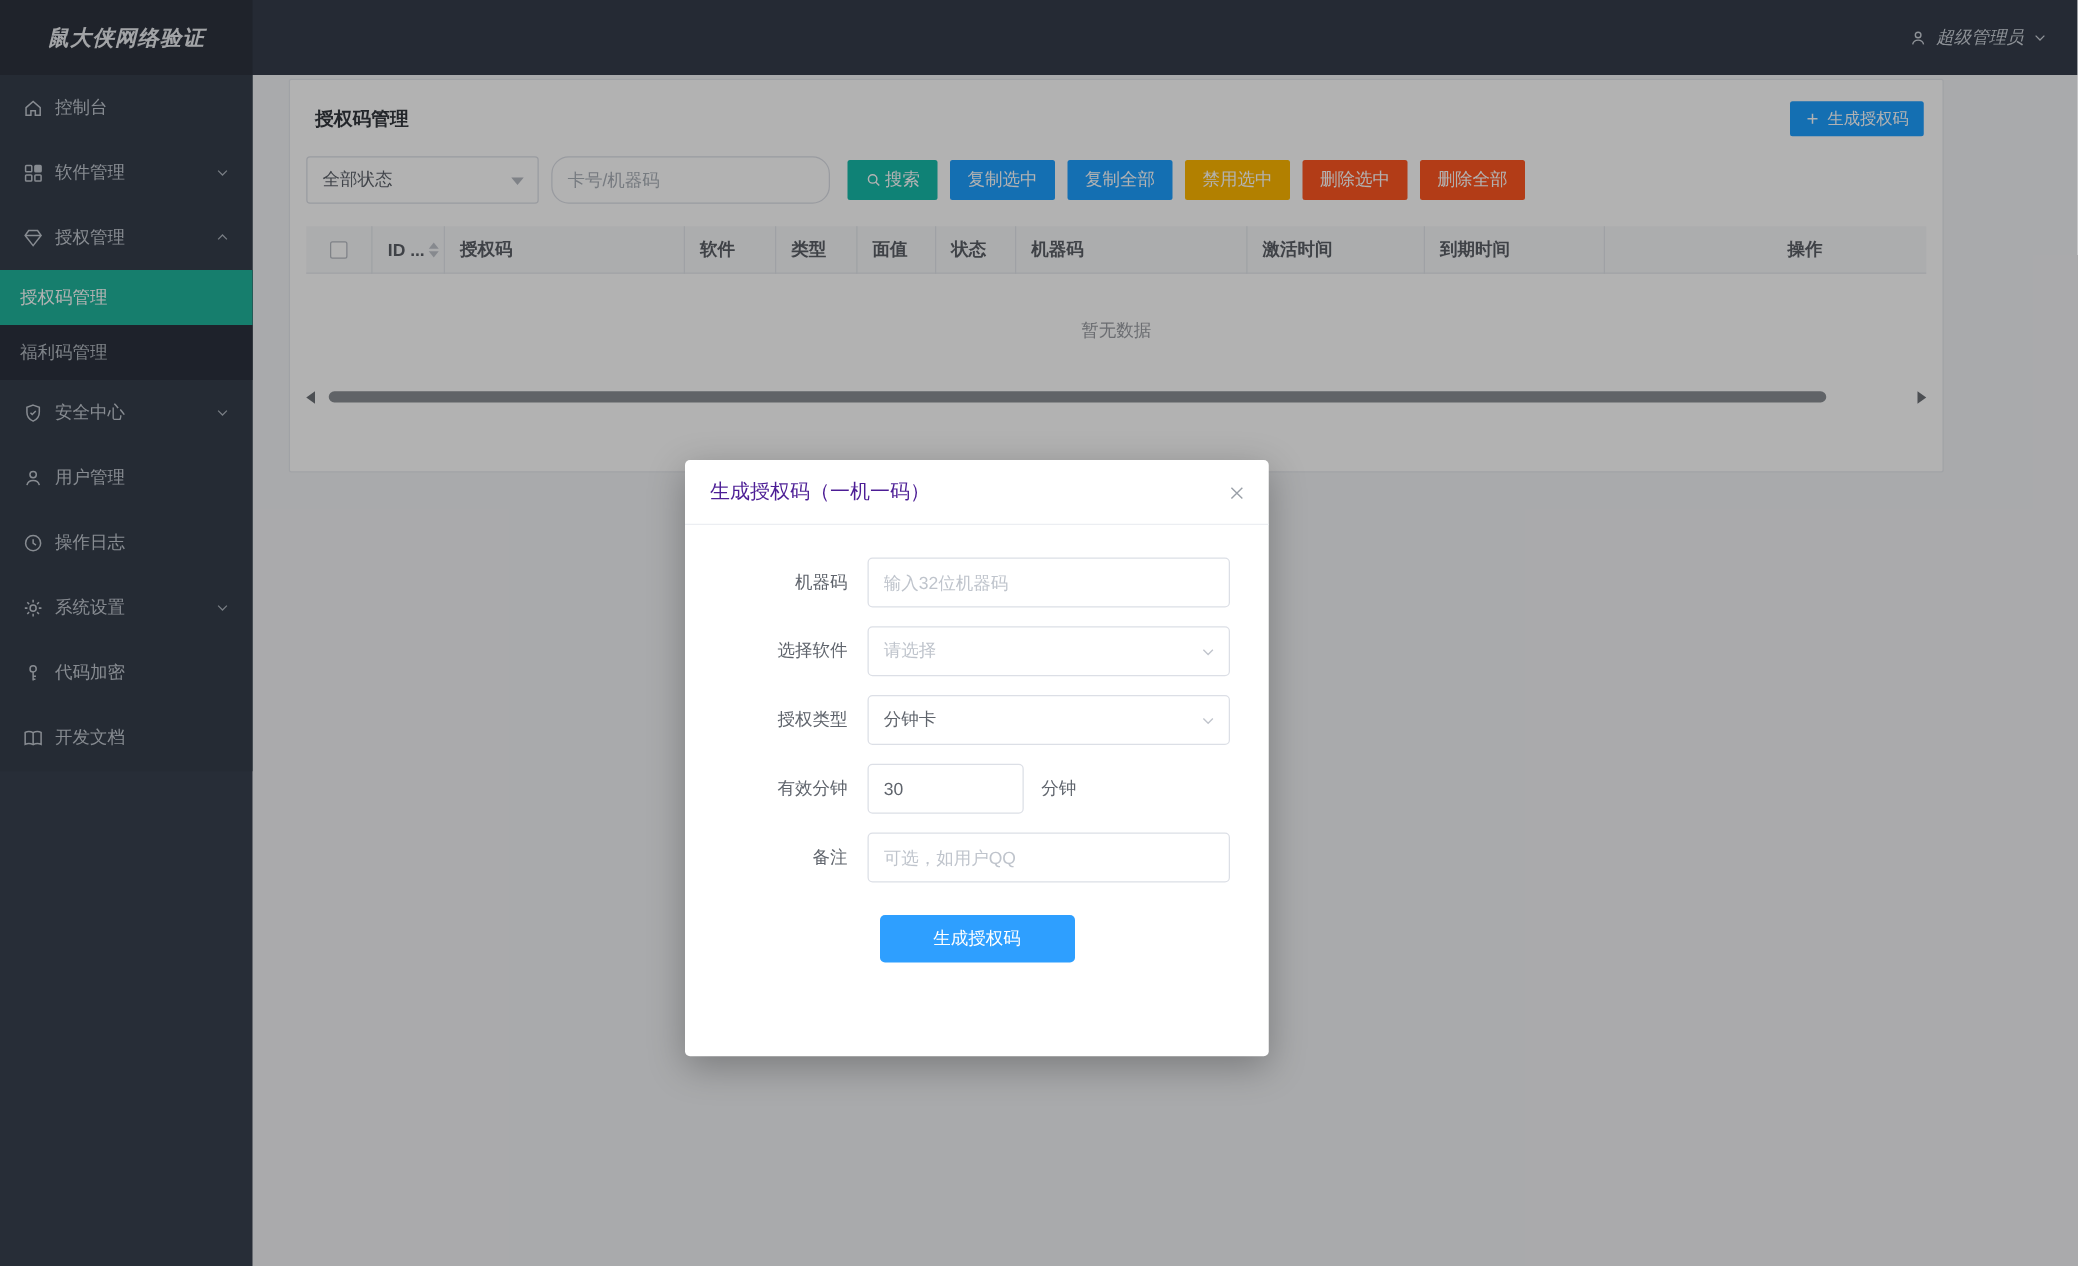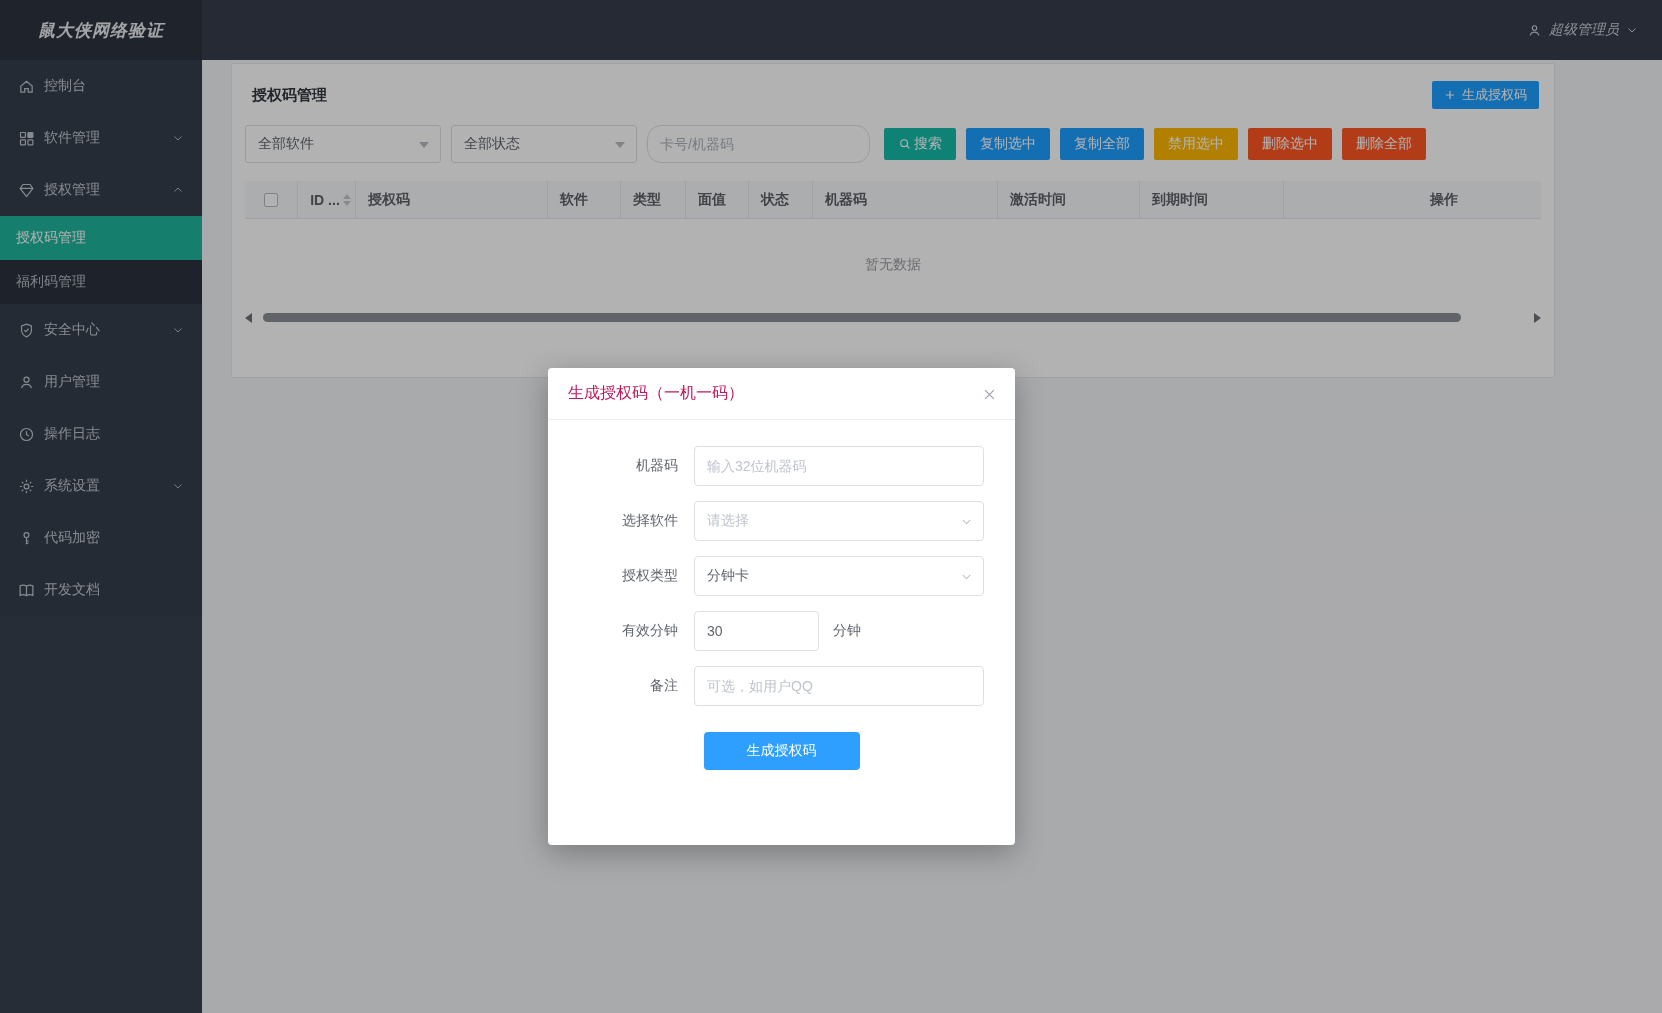--- a/index.html
+++ b/index.html
@@ -89,21 +89,21 @@
   .track { flex:1; height:9px; margin:0 3px; position:relative; }
   .thumb { position:absolute; left:8px; top:0; height:9px; width:1198px; background:#8a8f94;
            border-radius:5px; cursor:pointer; }
 
   
   .dim-overlay { position:absolute; inset:0; background:rgba(0,0,0,.30); z-index:10; }
   .modal { position:absolute; left:548px; top:368px; width:467px; height:477px; background:#fff;
            border-radius:4px; box-shadow:0 8px 30px rgba(0,0,0,.28); z-index:20; }
   .modal-head { height:52px; display:flex; align-items:center; padding:0 20px;
                 border-bottom:1px solid #eceef2; position:relative; }
-  .modal-title { font-size:16px; color:#be185d; }
+  .modal-title { font-size:16px; color:#4c1d95; }
   .modal-close { position:absolute; right:14px; top:14px; width:24px; height:24px; display:flex;
                  align-items:center; justify-content:center; cursor:pointer; background:none; border:none; }
   .modal-body { padding-top:26px; }
   .frow { display:flex; align-items:center; margin-bottom:15px; }
   .flabel { width:146px; padding-right:16px; text-align:right; font-size:14px; color:#5f646c; flex:none; }
   .fctrl { width:290px; height:40px; border:1px solid #dcdfe6; border-radius:4px; font-size:14px;
            color:#5f646c; padding:0 12px; outline:none; font-family:inherit; background:#fff; }
   .fctrl::placeholder { color:#bfc4cc; }
   .fselect { position:relative; display:flex; align-items:center; cursor:pointer; }
   .fselect .chevthin { position:absolute; right:10px; top:13px; }
@@ -243,24 +243,20 @@
       <h2 class="card-title">授权码管理</h2>
       <button class="btn-create">
         <svg width="12" height="12" viewBox="0 0 24 24" fill="none" stroke="#fff" stroke-width="2.4">
             <path d="M12 4v16M4 12h16"></path>
           </svg>
         <span>生成授权码</span>
       </button>
     </div>
 
     <div class="filters">
-      <div class="fsel w1">
-        <span>全部软件</span>
-        <i class="caret-down"></i>
-      </div>
       <div class="fsel w2">
         <span>全部状态</span>
         <i class="caret-down"></i>
       </div>
       <input class="kw-input" type="text" placeholder="卡号/机器码" style="">
       <button class="fbtn teal">
         <svg width="14" height="14" viewBox="0 0 24 24" fill="none" stroke="#fff" stroke-width="2">
             <circle cx="10.5" cy="10.5" r="5.8"></circle>
             <path d="M15 15l4.5 4.5"></path>
           </svg>

